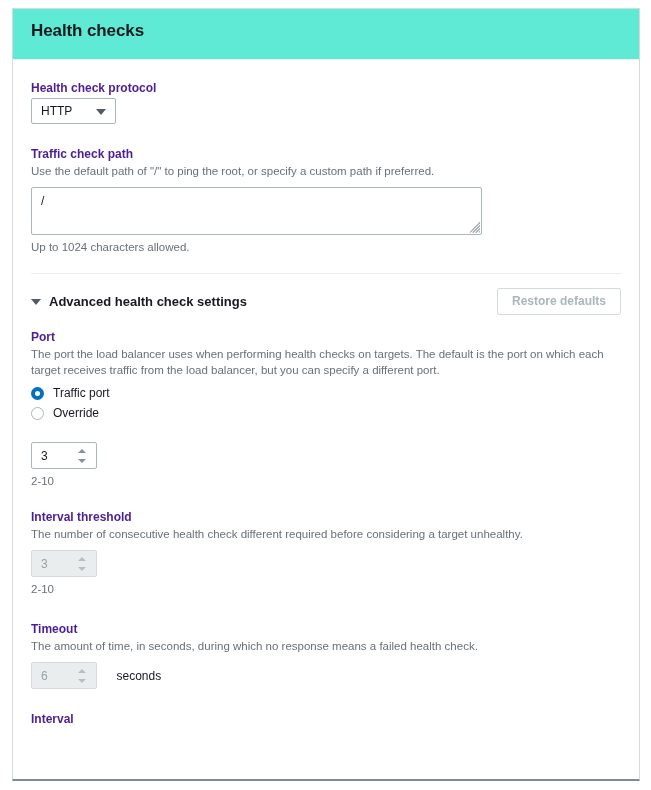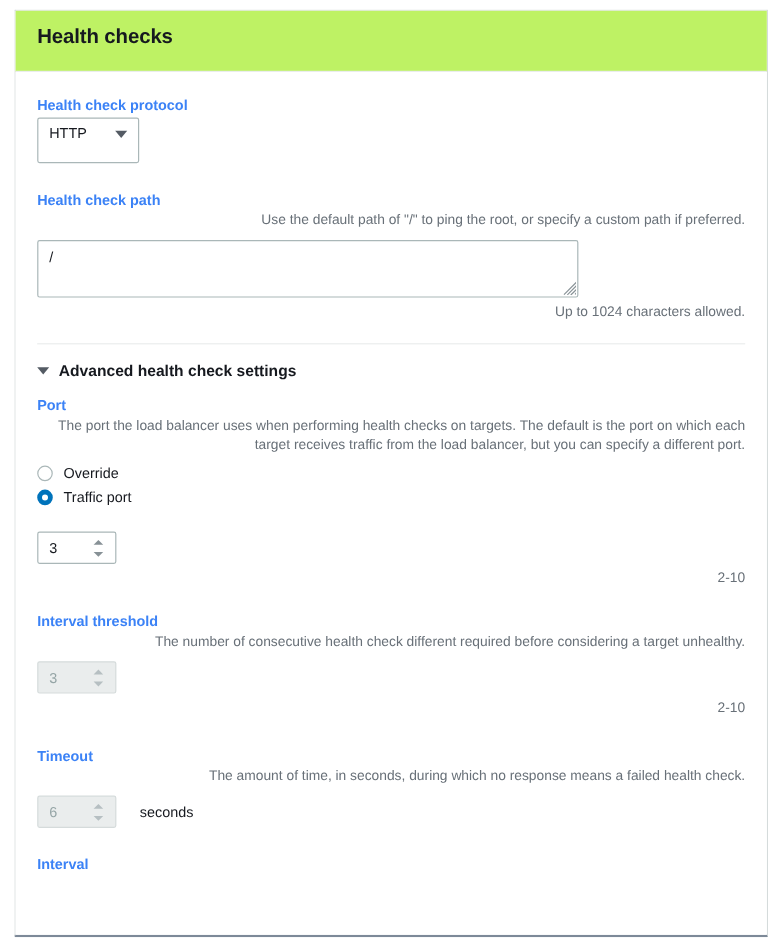--- a/index.html
+++ b/index.html
@@ -17,21 +17,21 @@
     position: absolute;
     left: 12px; top: 8px;
     width: 628px; height: 773px;
     background: #ffffff;
     border: 1px solid #d5dbdb;
     border-bottom: 2px solid #7d8998;
     border-radius: 1px;
   }
 
   .panel-header {
-    background: #bef264;
+    background: #5eead4;
     border-bottom: 1px solid #eaeded;
     padding: 12px 18px 14px 18px;
   }
   .panel-title {
     font-size: 17px;
     font-weight: bold;
     color: #16191f;
     letter-spacing: -0.1px;
     margin: 0 0 4px 0;
   }
@@ -51,44 +51,42 @@
     height: 1px;
     background: #eaeded;
     margin: 16px 0 0 0;
   }
 
   .field { margin-bottom: 18px; }
 
   .field-label {
     font-size: 12px;
     font-weight: bold;
-    color: #3b82f6;
+    color: #4c1d95;
     margin-bottom: 2px;
     line-height: 1.35;
   }
   .field-desc {
     font-size: 11.5px;
     color: #687078;
     line-height: 1.38;
     margin-bottom: 7px;
-    text-align: right;
   }
   .field-hint {
     font-size: 11.5px;
     color: #687078;
     margin-top: 5px;
     line-height: 1.3;
-    text-align: right;
   }
 
   
   .select-wrap {
     position: relative;
     display: inline-block;
-    width: 85px; height: 38px;
+    width: 85px; height: 26px;
     border: 1px solid #aab7b8;
     border-radius: 2px;
     background: #ffffff;
   }
   .select-value {
     position: absolute;
     left: 9px; top: 5px;
     font-size: 12px;
     color: #16191f;
   }
@@ -253,57 +251,58 @@
 
         <div class="field">
           <div class="field-label">Health check protocol</div>
           <div class="select-wrap">
             <span class="select-value">HTTP</span>
             <span class="select-arrow"></span>
           </div>
         </div>
 
         <div class="field">
-          <div class="field-label">Health check path</div>
+          <div class="field-label">Traffic check path</div>
           <div class="field-desc">Use the default path of "/" to ping the root, or specify a custom path if preferred.</div>
           <div class="textarea-box">
             <span class="textarea-val">/</span>
             <span class="resize-grip">
               <i></i>
                 <i></i>
                 <i></i>
                 <i></i>
             </span>
           </div>
           <div class="field-hint">Up to 1024 characters allowed.</div>
         </div>
 
         <div class="divider"></div>
 
         <div class="expand-row">
           <div class="expand-left">
             <span class="caret"></span>
             <span class="expand-title">Advanced health check settings</span>
           </div>
+          <div class="btn-disabled">Restore defaults</div>
         </div>
 
       </div>
 
       <div class="section" style="padding-top:14px;">
 
         <div class="field">
           <div class="field-label">Port</div>
           <div class="field-desc">The port the load balancer uses when performing health checks on targets. The default is the port on which each target receives traffic from the load balancer, but you can specify a different port.</div>
           <div class="radio-row">
+            <span class="radio checked"></span>
+            <span class="radio-label">Traffic port</span>
+          </div>
+          <div class="radio-row">
             <span class="radio"></span>
             <span class="radio-label">Override</span>
-          </div>
-          <div class="radio-row">
-            <span class="radio checked"></span>
-            <span class="radio-label">Traffic port</span>
           </div>
         </div>
 
         <div class="field" style="margin-top:22px;">
           <span class="stepper">
             <span class="stepper-val">3</span>
             <span class="stepper-arrows">
                 <i class="up"></i>
                 <i class="down"></i>
               </span>

